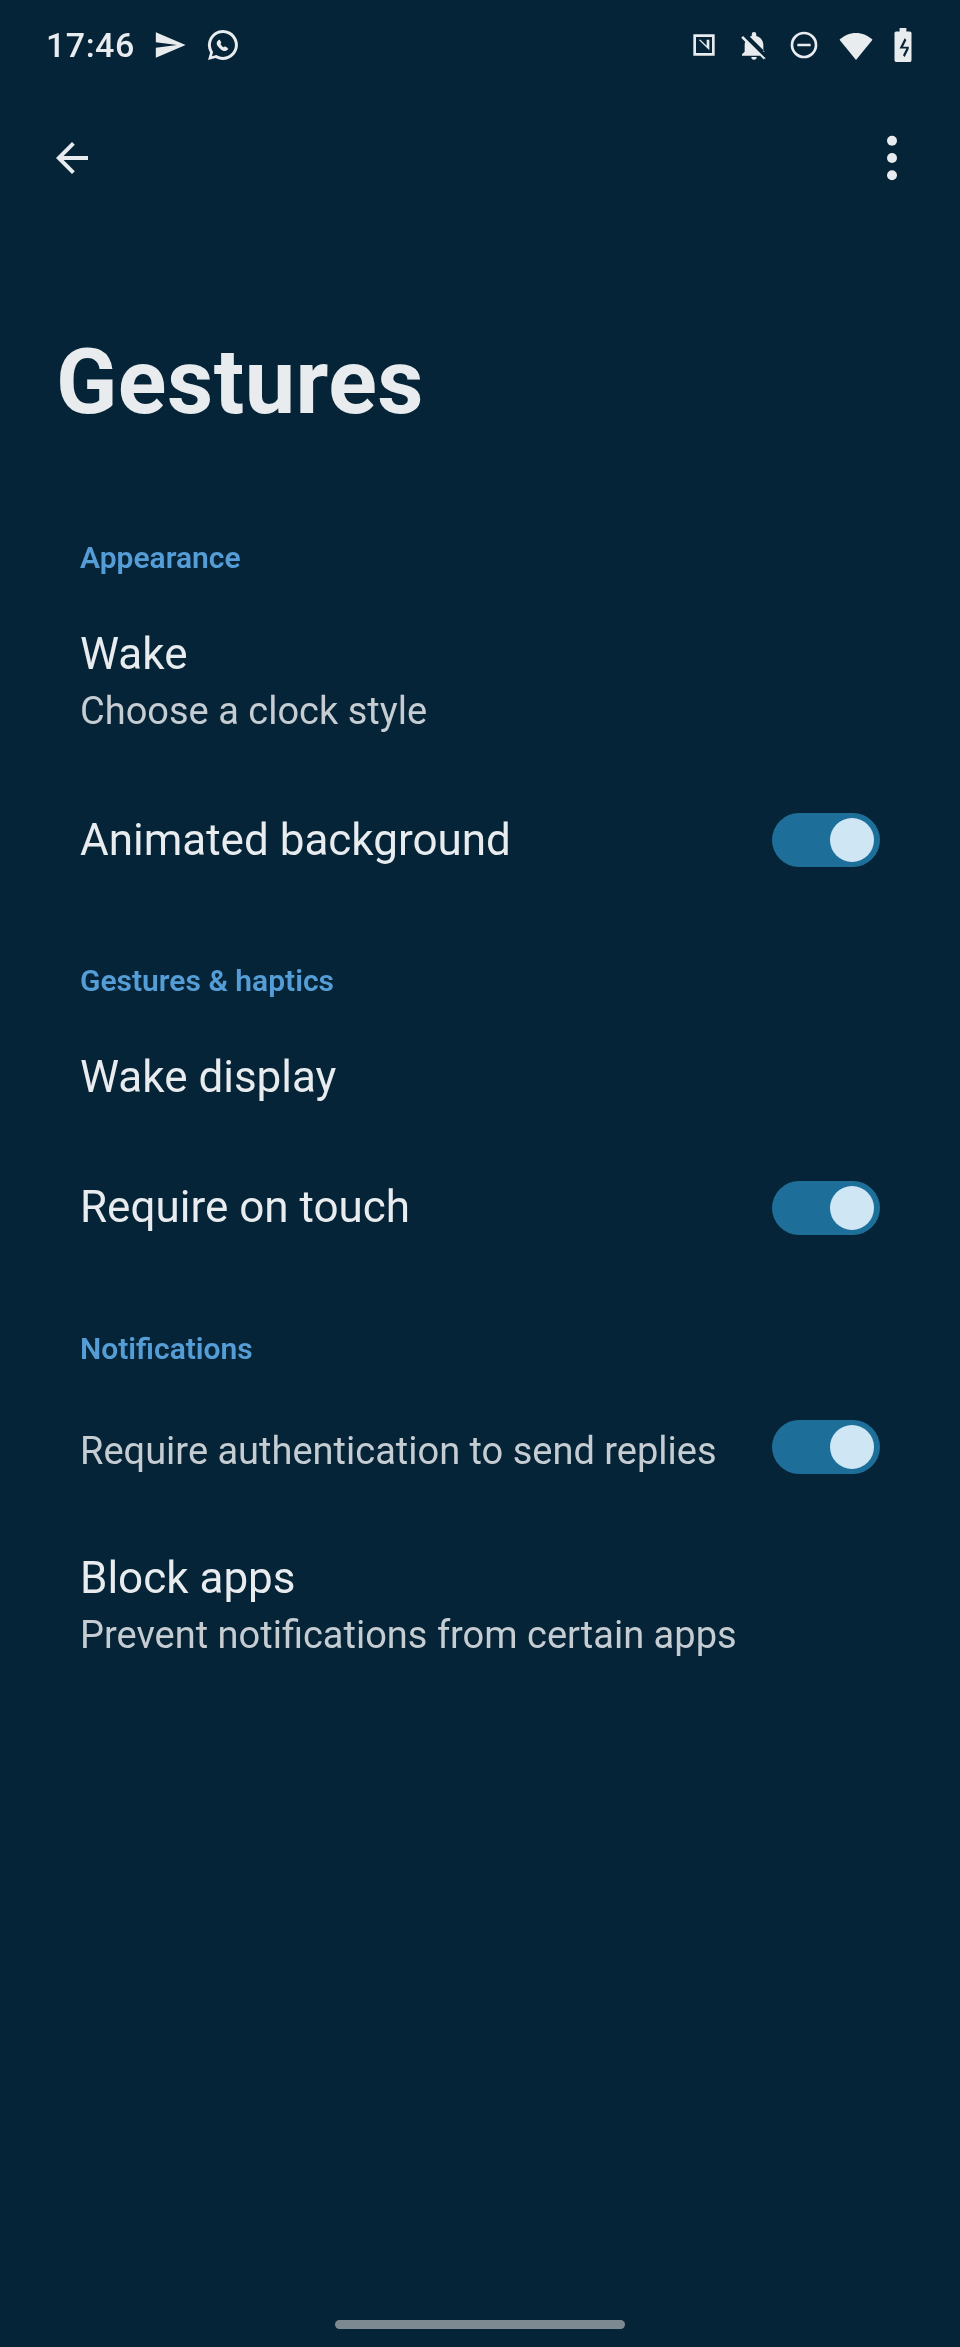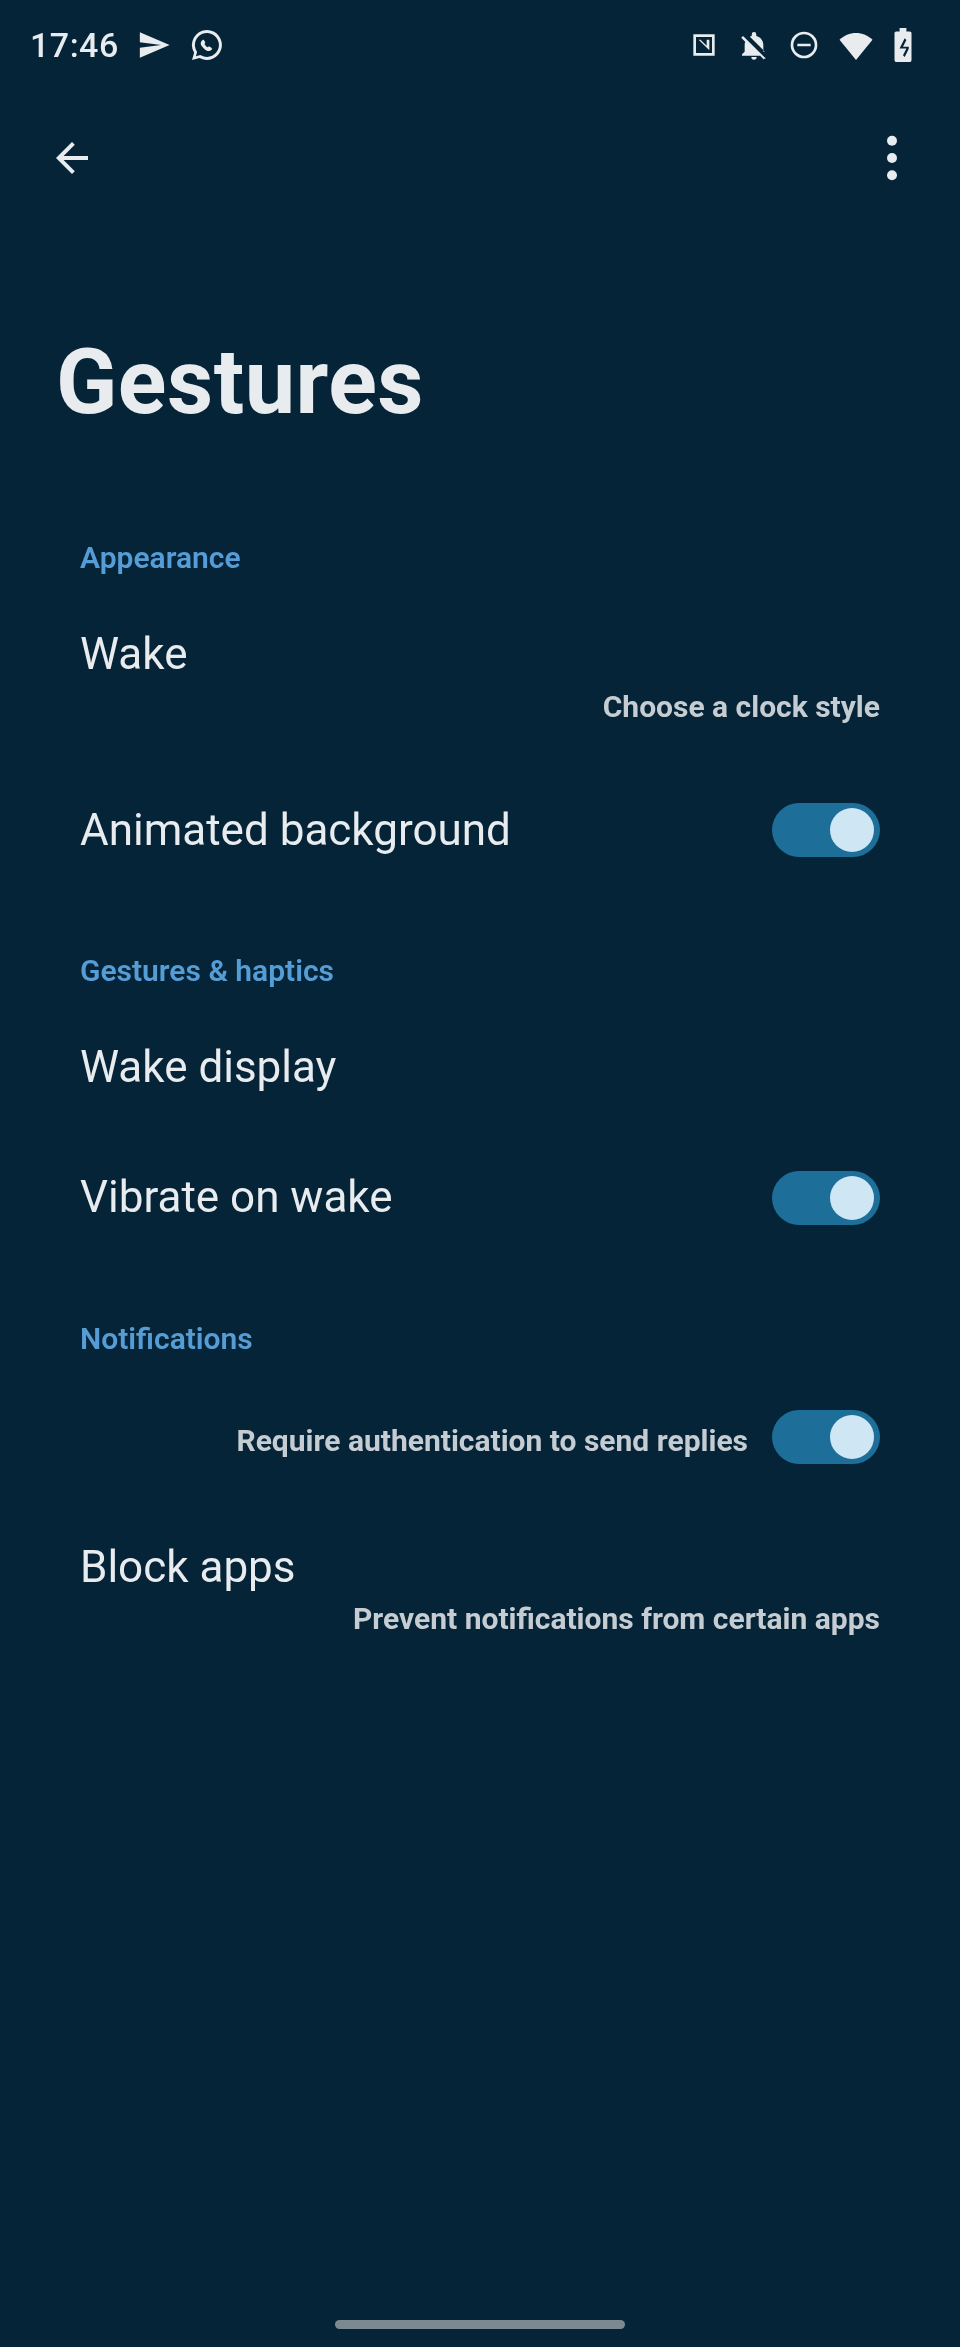--- a/index.html
+++ b/index.html
@@ -25,21 +25,21 @@
   }
 
   
   .status-bar {
     position: absolute;
     top: 0; left: 0; right: 12px;
     height: 90px;
     display: flex;
     align-items: center;
     justify-content: space-between;
-    padding: 0 34px 0 30px;
+    padding: 0 34px 0 46px;
   }
   .status-left, .status-right {
     display: flex;
     align-items: center;
     gap: 18px;
   }
   .status-time {
     font-size: 34px;
     font-weight: 500;
     letter-spacing: 0.5px;
@@ -102,26 +102,25 @@
     cursor: pointer;
   }
   .item .text-col { flex: 1; min-width: 0; }
   .item .title {
     font-size: 44px;
     font-weight: 400;
     color: var(--text-primary);
     line-height: 1.15;
   }
   .item .subtitle {
-    font-size: 30px;
-    font-weight: 700;
+    font-size: 38px;
+    font-weight: 400;
     color: var(--text-secondary);
     margin-top: 8px;
     line-height: 1.25;
-    text-align: right;
   }
 
   
   .switch {
     position: relative;
     width: 108px;
     height: 54px;
     flex: 0 0 auto;
   }
   .switch-track {
@@ -244,21 +243,21 @@
   <div class="section-header">Gestures &amp; haptics</div>
 
   <div class="item">
     <div class="text-col">
       <div class="title">Wake display</div>
     </div>
   </div>
 
   <div class="item">
     <div class="text-col">
-      <div class="title">Vibrate on wake</div>
+      <div class="title">Require on touch</div>
     </div>
     <div class="switch" aria-checked="true">
       <div class="switch-track"></div>
       <div class="switch-thumb"></div>
     </div>
   </div>
 
   <div class="section-header">Notifications</div>
 
   <div class="item">

